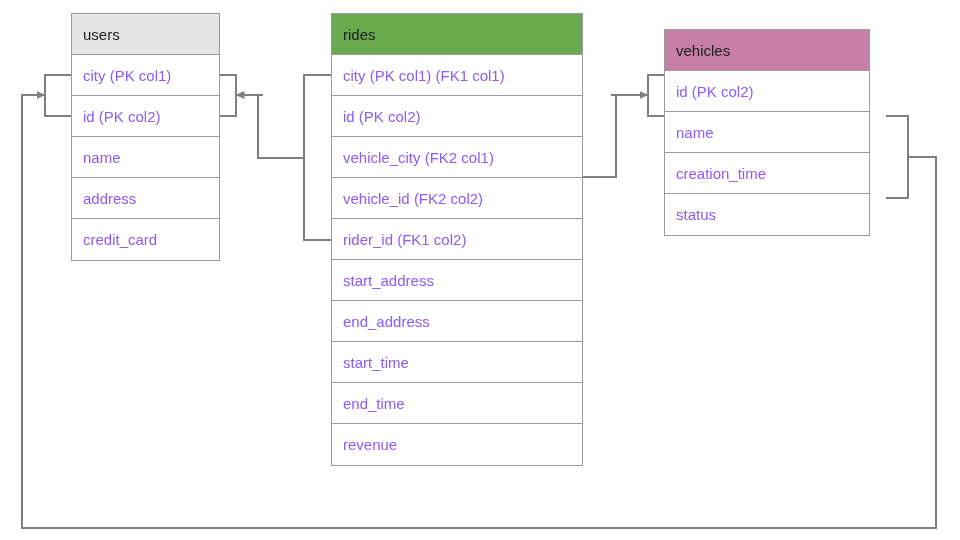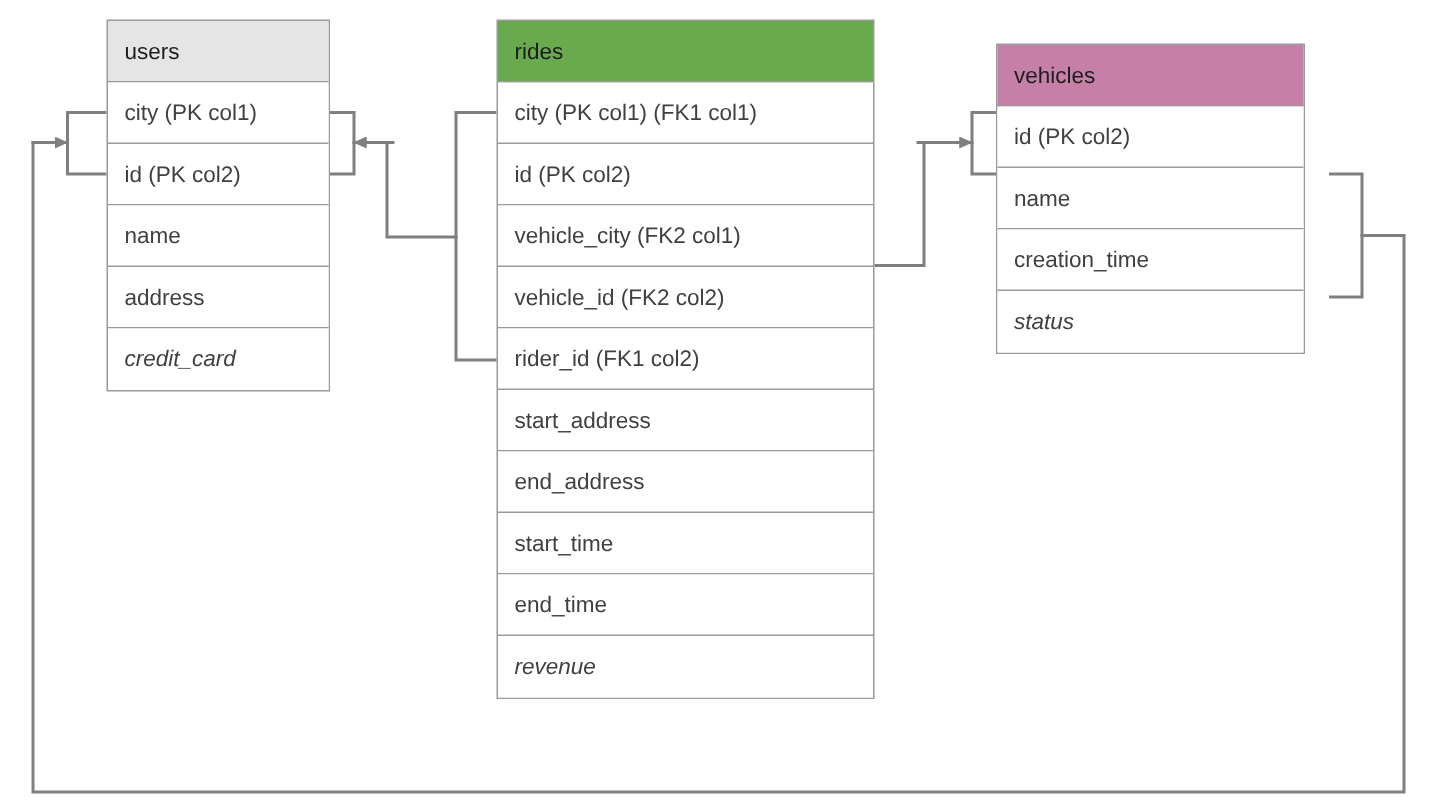--- a/index.html
+++ b/index.html
@@ -41,29 +41,28 @@
     border-bottom: 1px solid #9a9a9a;
     white-space: nowrap;
     overflow: hidden;
   }
   .tbl-row {
     box-sizing: border-box;
     height: 41px;
     line-height: 41px;
     padding: 0 0 0 11px;
     font-size: 15px;
-    color: #404040;
+    color: #8b5cf6;
     border-bottom: 1px solid #9a9a9a;
     background: #ffffff;
     white-space: nowrap;
     overflow: hidden;
   }
   .tbl-row:last-child {
     border-bottom: none;
-    font-style: italic;
   }
 </style>
 </head>
 <body>
 
 <div id="canvas">
 
   <svg id="edges" width="960" height="540" viewBox="0 0 960 540">
     <defs>
       <marker id="arrowhead" markerWidth="9" markerHeight="8" refX="8.5" refY="4" orient="auto" markerUnits="userSpaceOnUse">

